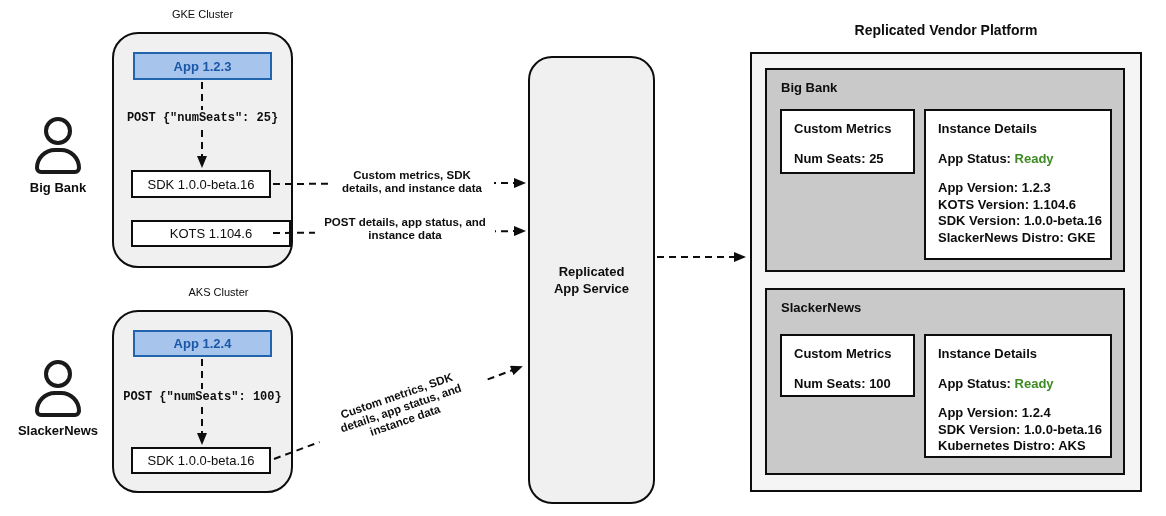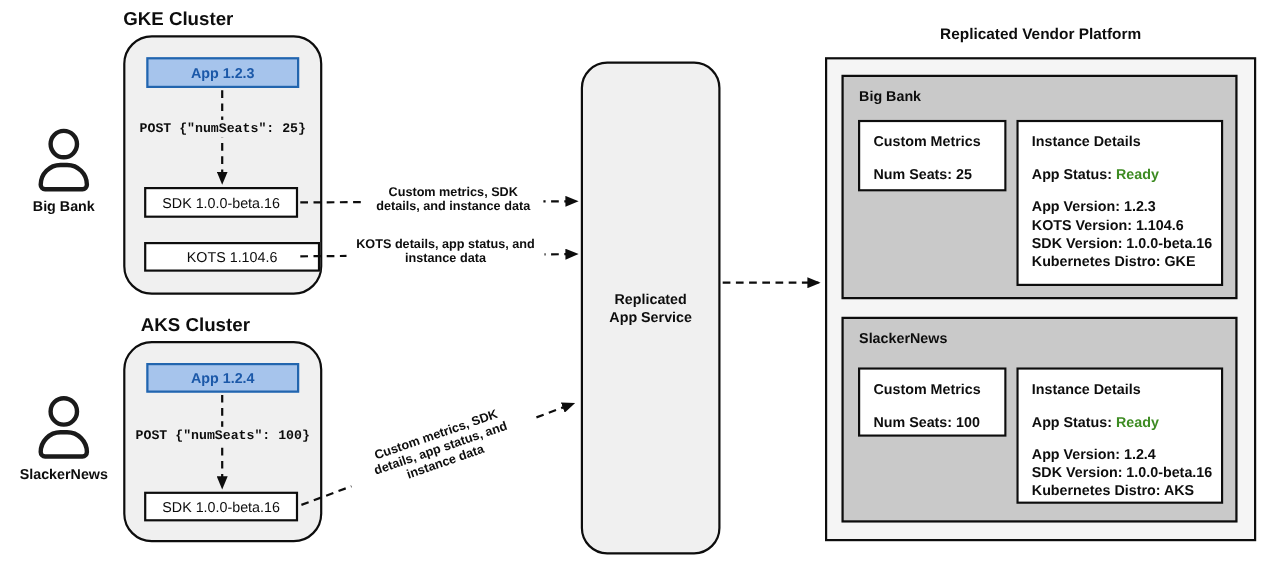--- a/index.html
+++ b/index.html
@@ -1,20 +1,20 @@
 <!DOCTYPE html>
 <html style="--cluster-fill: #f0f0f0; --platform-fill: #f5f5f5; --panel-fill: #c9c9c9; --app-fill: #a6c4ec; --app-border: #2265ae; --app-text: #1b58a8; --status-ready: #3d8b22; --line: #0d0d0d;"><head>
 <meta charset="utf-8">
 <style>
   html,body{margin:0;padding:0;background:#fff;}
   .canvas{
     position:relative;width:1166px;height:516px;background:#ffffff;
     font-family:"Liberation Sans",sans-serif;color:#0d0d0d;overflow:hidden;
   }
-  .cluster-title{position:absolute;text-align:left;font-weight:700;font-size:17px;white-space:nowrap;}
+  .cluster-title{position:absolute;text-align:center;font-weight:400;font-size:11px;white-space:nowrap;}
   .cluster-box{position:absolute;box-sizing:border-box;background:var(--cluster-fill,#f0f0f0);
     border:2px solid #0d0d0d;border-radius:26px;}
   .app-box{position:absolute;box-sizing:border-box;background:var(--app-fill,#a6c4ec);
     border:2px solid var(--app-border,#2265ae);color:var(--app-text,#1b58a8);
     font-weight:700;font-size:13px;display:flex;align-items:center;justify-content:center;}
   .node-box{position:absolute;box-sizing:border-box;background:#ffffff;border:2px solid #0d0d0d;
     font-weight:400;font-size:13px;display:flex;align-items:center;justify-content:center;white-space:nowrap;}
   .post-label{position:absolute;text-align:center;}
   .post-text{font-family:"Liberation Mono",monospace;font-weight:700;font-size:12px;
     background:var(--cluster-fill,#f0f0f0);padding:1px 3px;white-space:nowrap;}
@@ -88,21 +88,21 @@
       <div class="box-title">Custom Metrics</div>
       <div class="metrics-value">Num Seats: 25</div>
     </div>
     <div class="white-box" style="left:157px;top:39px;width:188px;height:151px">
       <div class="box-title">Instance Details</div>
       <div class="status-line"><span>App Status:</span> <span class="ready">Ready</span></div>
       <div class="details-lines">
         <div>App Version: 1.2.3</div>
         <div>KOTS Version: 1.104.6</div>
         <div>SDK Version: 1.0.0-beta.16</div>
-        <div>Kubernetes Distro: GKE</div>
+        <div>SlackerNews Distro: GKE</div>
       </div>
     </div>
   </div>
 
   <div class="panel" style="left:765px;top:288px;width:360px;height:187px">
     <div class="panel-name">SlackerNews</div>
     <div class="white-box" style="left:13px;top:44px;width:135px;height:63px">
       <div class="box-title">Custom Metrics</div>
       <div class="metrics-value">Num Seats: 100</div>
     </div>
@@ -139,21 +139,21 @@
   <div class="post-label" style="left:112px;top:386px;width:181px">
     <span class="post-text">POST {"numSeats": 100}</span>
   </div>
 
   <div class="arrow-label" style="left:330px;top:167px;width:160px">
     <div>Custom metrics, SDK</div>
     <div>details, and instance data</div>
   </div>
 
   <div class="arrow-label" style="left:315px;top:214px;width:176px">
-    <div>KOTS details, app status, and</div>
+    <div>POST details, app status, and</div>
     <div>instance data</div>
   </div>
 
   <div class="arrow-label rotated" style="left:313px;top:387px;width:172px">
     <div>Custom metrics, SDK</div>
     <div>details, app status, and</div>
     <div>instance data</div>
   </div>
 
 </div>

